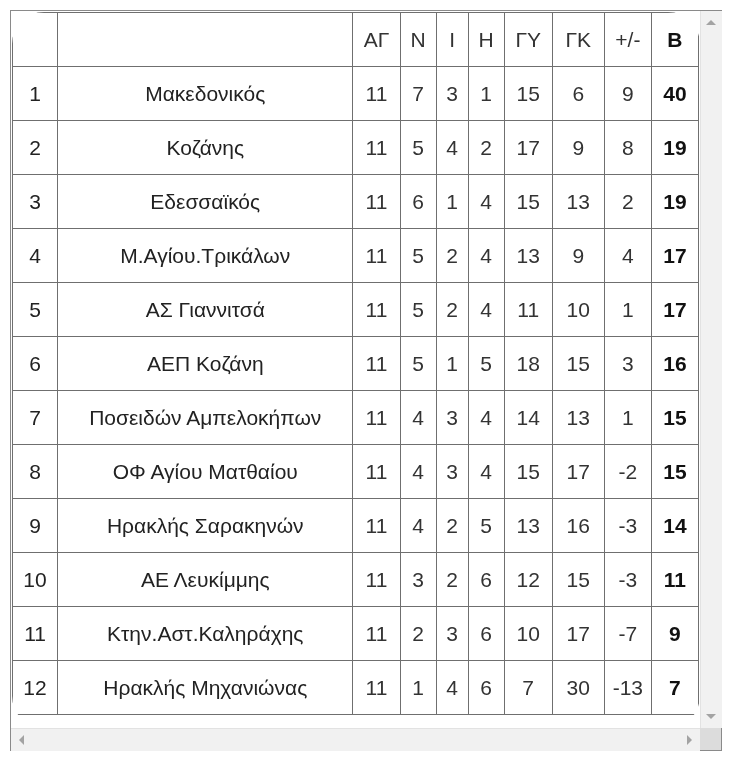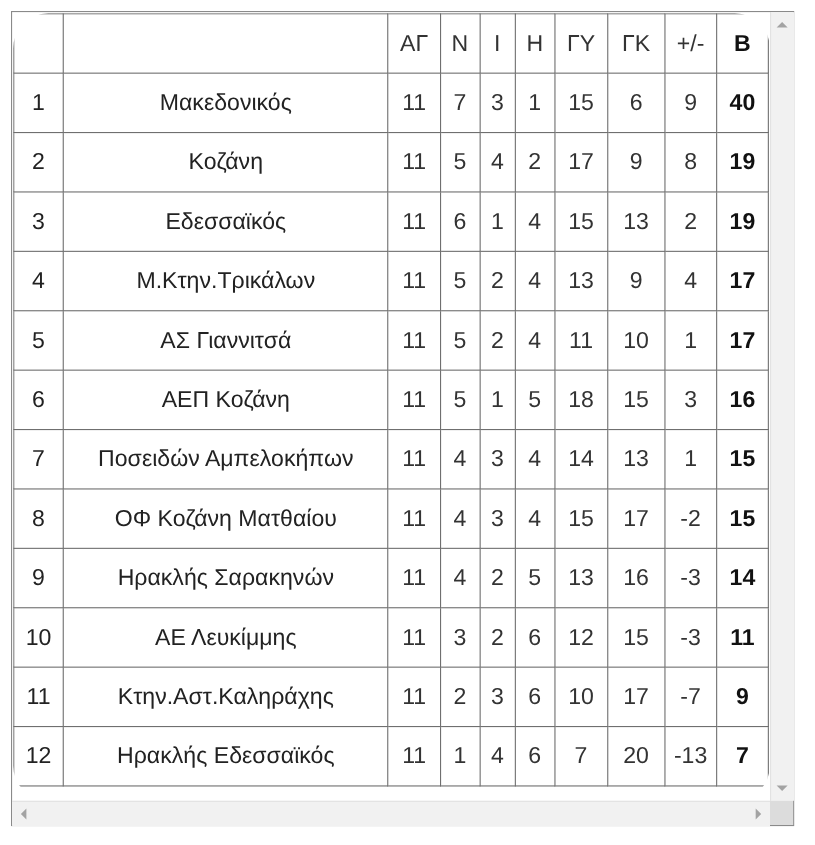--- a/index.html
+++ b/index.html
@@ -145,21 +145,21 @@
             <td>7</td>
             <td>3</td>
             <td>1</td>
             <td>15</td>
             <td>6</td>
             <td>9</td>
             <td class="bold">40</td>
           </tr>
           <tr>
             <td class="pos">2</td>
-            <td class="team">Κοζάνη</td>
+            <td class="team">Κοζάνης</td>
             <td>11</td>
             <td>5</td>
             <td>4</td>
             <td>2</td>
             <td>17</td>
             <td>9</td>
             <td>8</td>
             <td class="bold">19</td>
           </tr>
           <tr>
@@ -169,21 +169,21 @@
             <td>6</td>
             <td>1</td>
             <td>4</td>
             <td>15</td>
             <td>13</td>
             <td>2</td>
             <td class="bold">19</td>
           </tr>
           <tr>
             <td class="pos">4</td>
-            <td class="team">Μ.Κτην.Τρικάλων</td>
+            <td class="team">Μ.Αγίου.Τρικάλων</td>
             <td>11</td>
             <td>5</td>
             <td>2</td>
             <td>4</td>
             <td>13</td>
             <td>9</td>
             <td>4</td>
             <td class="bold">17</td>
           </tr>
           <tr>
@@ -217,21 +217,21 @@
             <td>4</td>
             <td>3</td>
             <td>4</td>
             <td>14</td>
             <td>13</td>
             <td>1</td>
             <td class="bold">15</td>
           </tr>
           <tr>
             <td class="pos">8</td>
-            <td class="team">ΟΦ Κοζάνη Ματθαίου</td>
+            <td class="team">ΟΦ Αγίου Ματθαίου</td>
             <td>11</td>
             <td>4</td>
             <td>3</td>
             <td>4</td>
             <td>15</td>
             <td>17</td>
             <td>-2</td>
             <td class="bold">15</td>
           </tr>
           <tr>
@@ -265,27 +265,27 @@
             <td>2</td>
             <td>3</td>
             <td>6</td>
             <td>10</td>
             <td>17</td>
             <td>-7</td>
             <td class="bold">9</td>
           </tr>
           <tr>
             <td class="pos">12</td>
-            <td class="team">Ηρακλής Εδεσσαϊκός</td>
+            <td class="team">Ηρακλής Μηχανιώνας</td>
             <td>11</td>
             <td>1</td>
             <td>4</td>
             <td>6</td>
             <td>7</td>
-            <td>20</td>
+            <td>30</td>
             <td>-13</td>
             <td class="bold">7</td>
           </tr>
         </tbody>
     </table>
   </div>
 
   <div class="vscroll">
     <span class="arrow-up"></span>
     <span class="arrow-down"></span>

